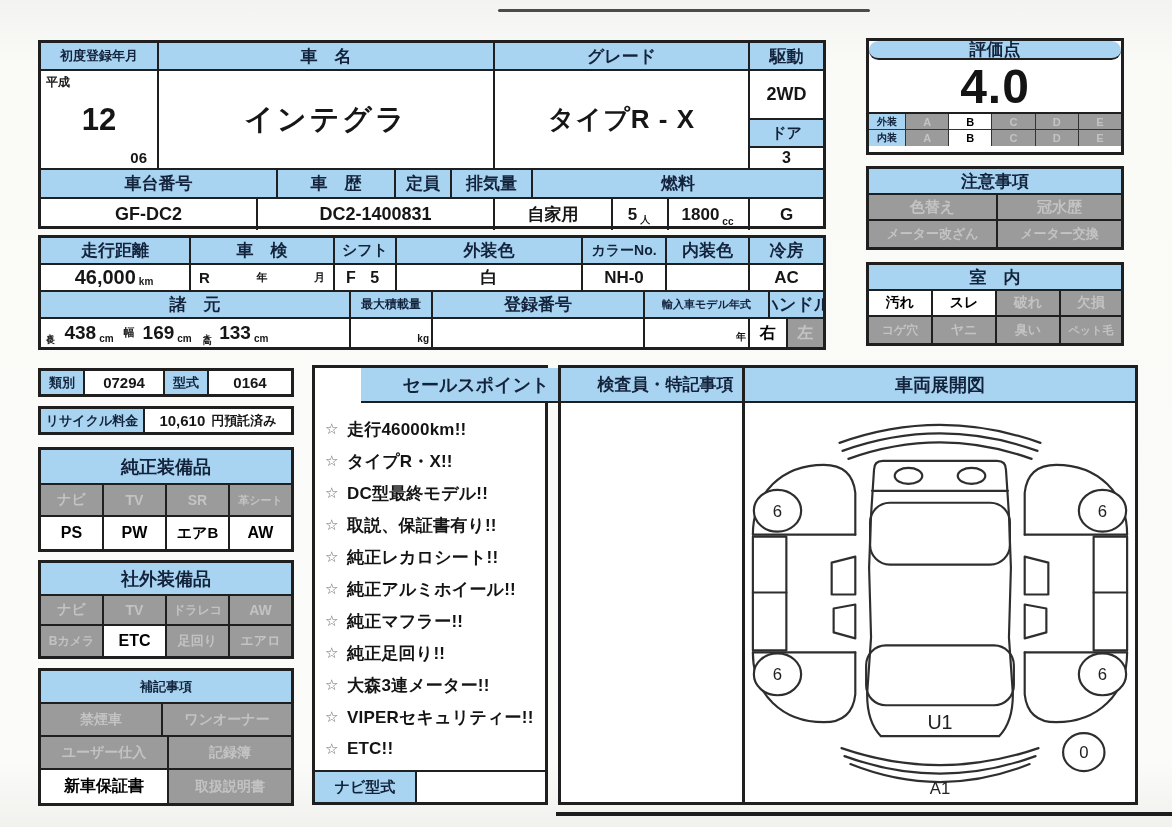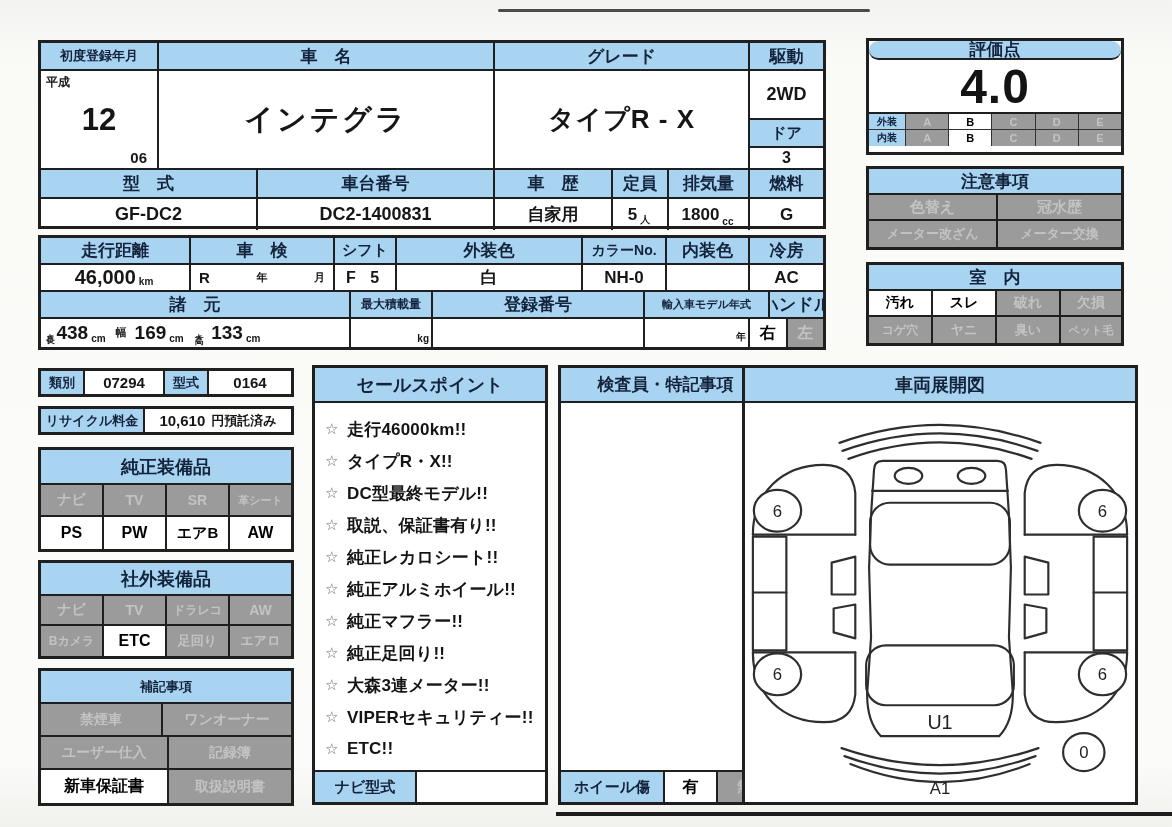--- a/index.html
+++ b/index.html
@@ -63,21 +63,20 @@
       </div>
       <div class="cell" style="width:336px;font-size:29px;letter-spacing:3px;">インテグラ</div>
       <div class="cell" style="width:255px;font-size:26px;letter-spacing:1px;">タイプR - X</div>
       <div class="stack" style="flex:1;">
         <div class="cell" style="height:49px;border-right:none;font-size:18px;">2WD</div>
         <div class="cell h" style="height:28px;border-right:none;font-size:15px;">ドア</div>
         <div class="cell" style="height:22px;border-right:none;font-size:16px;">3</div>
       </div>
     </div>
     <div class="row" style="height:29px;">
-      <div class="cell h" style="width:217px;">型　式</div>
       <div class="cell h" style="width:237px;">車台番号</div>
       <div class="cell h" style="width:118px;">車　歴</div>
       <div class="cell h" style="width:56px;">定員</div>
       <div class="cell h" style="width:81px;">排気量</div>
       <div class="cell h" style="flex:1;">燃料</div>
     </div>
     <div class="row lastrow" style="height:31px;">
       <div class="cell v18" style="width:217px;">GF-DC2</div>
       <div class="cell v18" style="width:237px;">DC2-1400831</div>
       <div class="cell v17" style="width:118px;">自家用</div>
@@ -124,21 +123,21 @@
       <div class="cell h" style="width:82px;font-size:12px;">最大積載量</div>
       <div class="cell h" style="width:212px;">登録番号</div>
       <div class="cell h" style="width:125px;font-size:11px;">輸入車モデル年式</div>
       <div class="cell h" style="flex:1;">ハンドル</div>
     </div>
     <div class="row lastrow" style="height:28px;">
       <div class="cell" style="width:310px;justify-content:flex-start;padding:0 4px;">
         <span class="dim-lbl">
             <span style="writing-mode:vertical-rl;letter-spacing:0;">長さ</span>
           </span>
-        <span style="font-size:19px;margin-left:0;">438</span>
+        <span style="font-size:19px;margin-left:8px;">438</span>
         <span class="unit">cm</span>
         <span class="dim-lbl" style="margin-left:8px;font-size:11px;">幅</span>
         <span style="font-size:19px;margin-left:6px;">169</span>
         <span class="unit">cm</span>
         <span class="dim-lbl" style="margin-left:8px;">
             <span style="writing-mode:vertical-rl;letter-spacing:0;">高さ</span>
           </span>
         <span style="font-size:19px;margin-left:6px;">133</span>
         <span class="unit">cm</span>
       </div>
@@ -266,21 +265,21 @@
       <div class="cell off" style="width:128px;font-size:14px;">ユーザー仕入</div>
       <div class="cell off" style="flex:1;font-size:14px;">記録簿</div>
     </div>
     <div class="row lastrow" style="height:33px;">
       <div class="cell on" style="width:128px;font-size:16px;">新車保証書</div>
       <div class="cell off" style="flex:1;font-size:14px;">取扱説明書</div>
     </div>
   </div>
 
   <div class="box" style="left:312px;top:365px;width:236px;height:440px;">
-    <div class="cell h" style="height:35px;width:100%;border-right:none;font-size:18px;">セールスポイント</div>
+    <div class="cell h" style="height:35px;width:100%;border-right:none;font-size:18px;margin-left:46px;">セールスポイント</div>
     <div class="sp-list">
       <div class="sp-item">
           <span class="sp-star">☆</span>
           <span class="sp-text">走行46000km!!</span>
         </div>
       <div class="sp-item">
           <span class="sp-star">☆</span>
           <span class="sp-text">タイプR・X!!</span>
         </div>
       <div class="sp-item">
@@ -322,25 +321,20 @@
     </div>
     <div class="row lastrow" style="position:absolute;left:0;bottom:0;height:32px;border-top:2px solid var(--bd);">
       <div class="cell h" style="width:102px;font-size:15px;border-bottom:none;">ナビ型式</div>
       <div class="cell" style="flex:1;border-bottom:none;"></div>
     </div>
   </div>
 
   <div class="box" style="left:558px;top:365px;width:215px;height:440px;">
     <div class="cell h" style="height:35px;width:100%;border-right:none;font-size:17px;">検査員・特記事項</div>
     <div style="position:absolute;left:0;top:35px;right:0;bottom:32px;"></div>
-    <div class="row lastrow" style="position:absolute;left:0;bottom:0;height:32px;border-top:2px solid var(--bd);">
-      <div class="cell h" style="width:104px;font-size:15px;border-bottom:none;">ホイール傷</div>
-      <div class="cell on" style="width:53px;font-size:16px;border-bottom:none;">有</div>
-      <div class="cell off" style="flex:1;font-size:14px;border-bottom:none;">無</div>
-    </div>
   </div>
 
   <div class="box" style="left:742px;top:365px;width:396px;height:440px;">
     <div class="cell h" style="height:35px;width:100%;border-right:none;font-size:18px;">車両展開図</div>
     <svg viewBox="0 0 396 400" style="width:100%;height:399px;display:block;" preserveAspectRatio="none">
       <g stroke="#2e2e2e" stroke-width="2.2" fill="none" stroke-linecap="round" stroke-linejoin="round">
 
         <path d="M96,40 Q198,4 300,40"></path>
         <path d="M99,48 Q198,13 297,48"></path>
         <path d="M105,56 Q198,23 291,56"></path>

